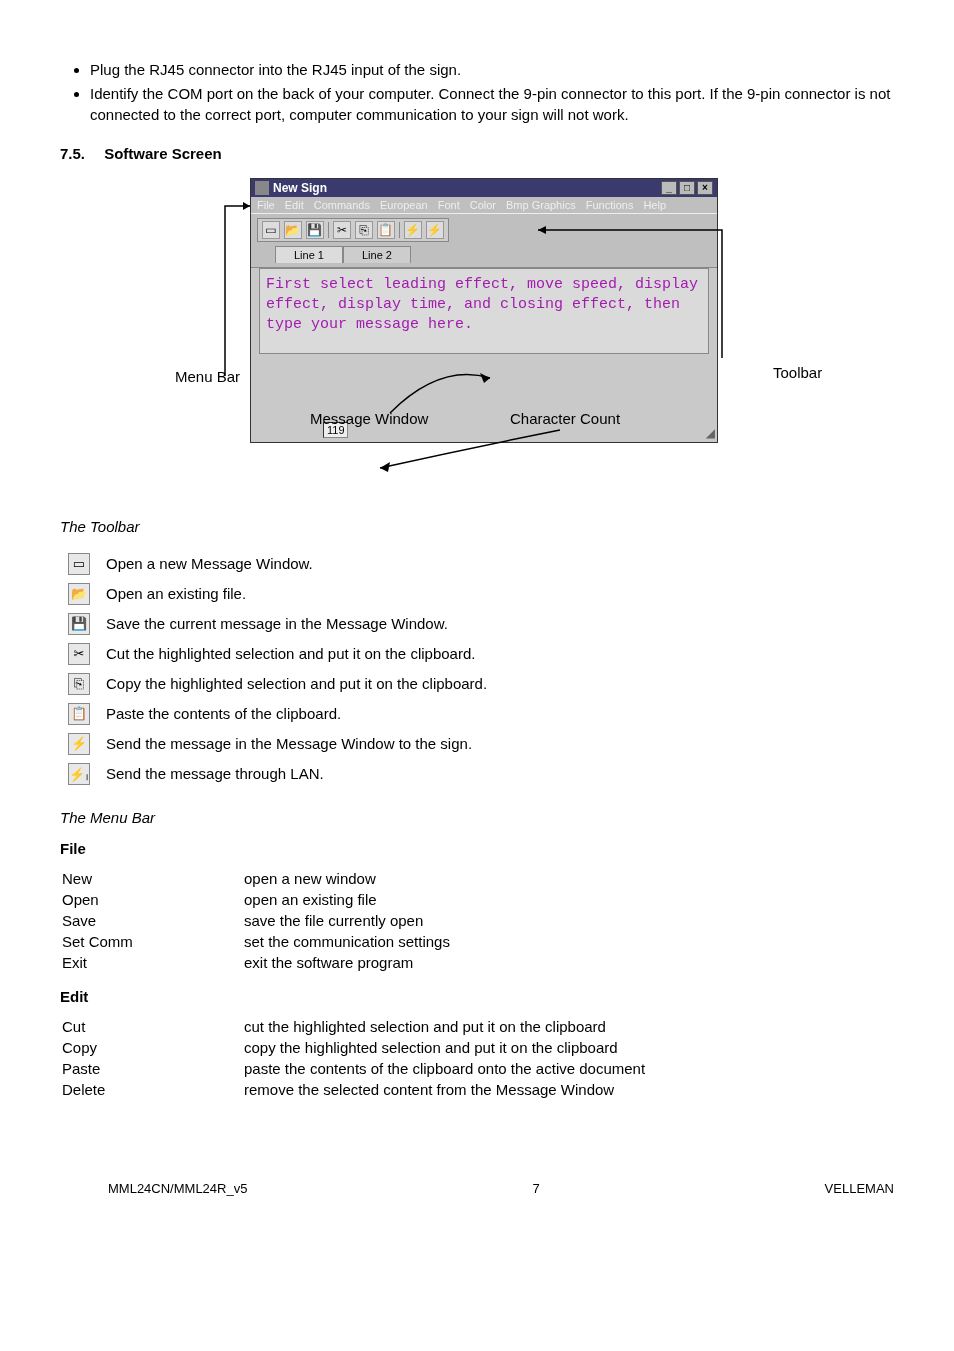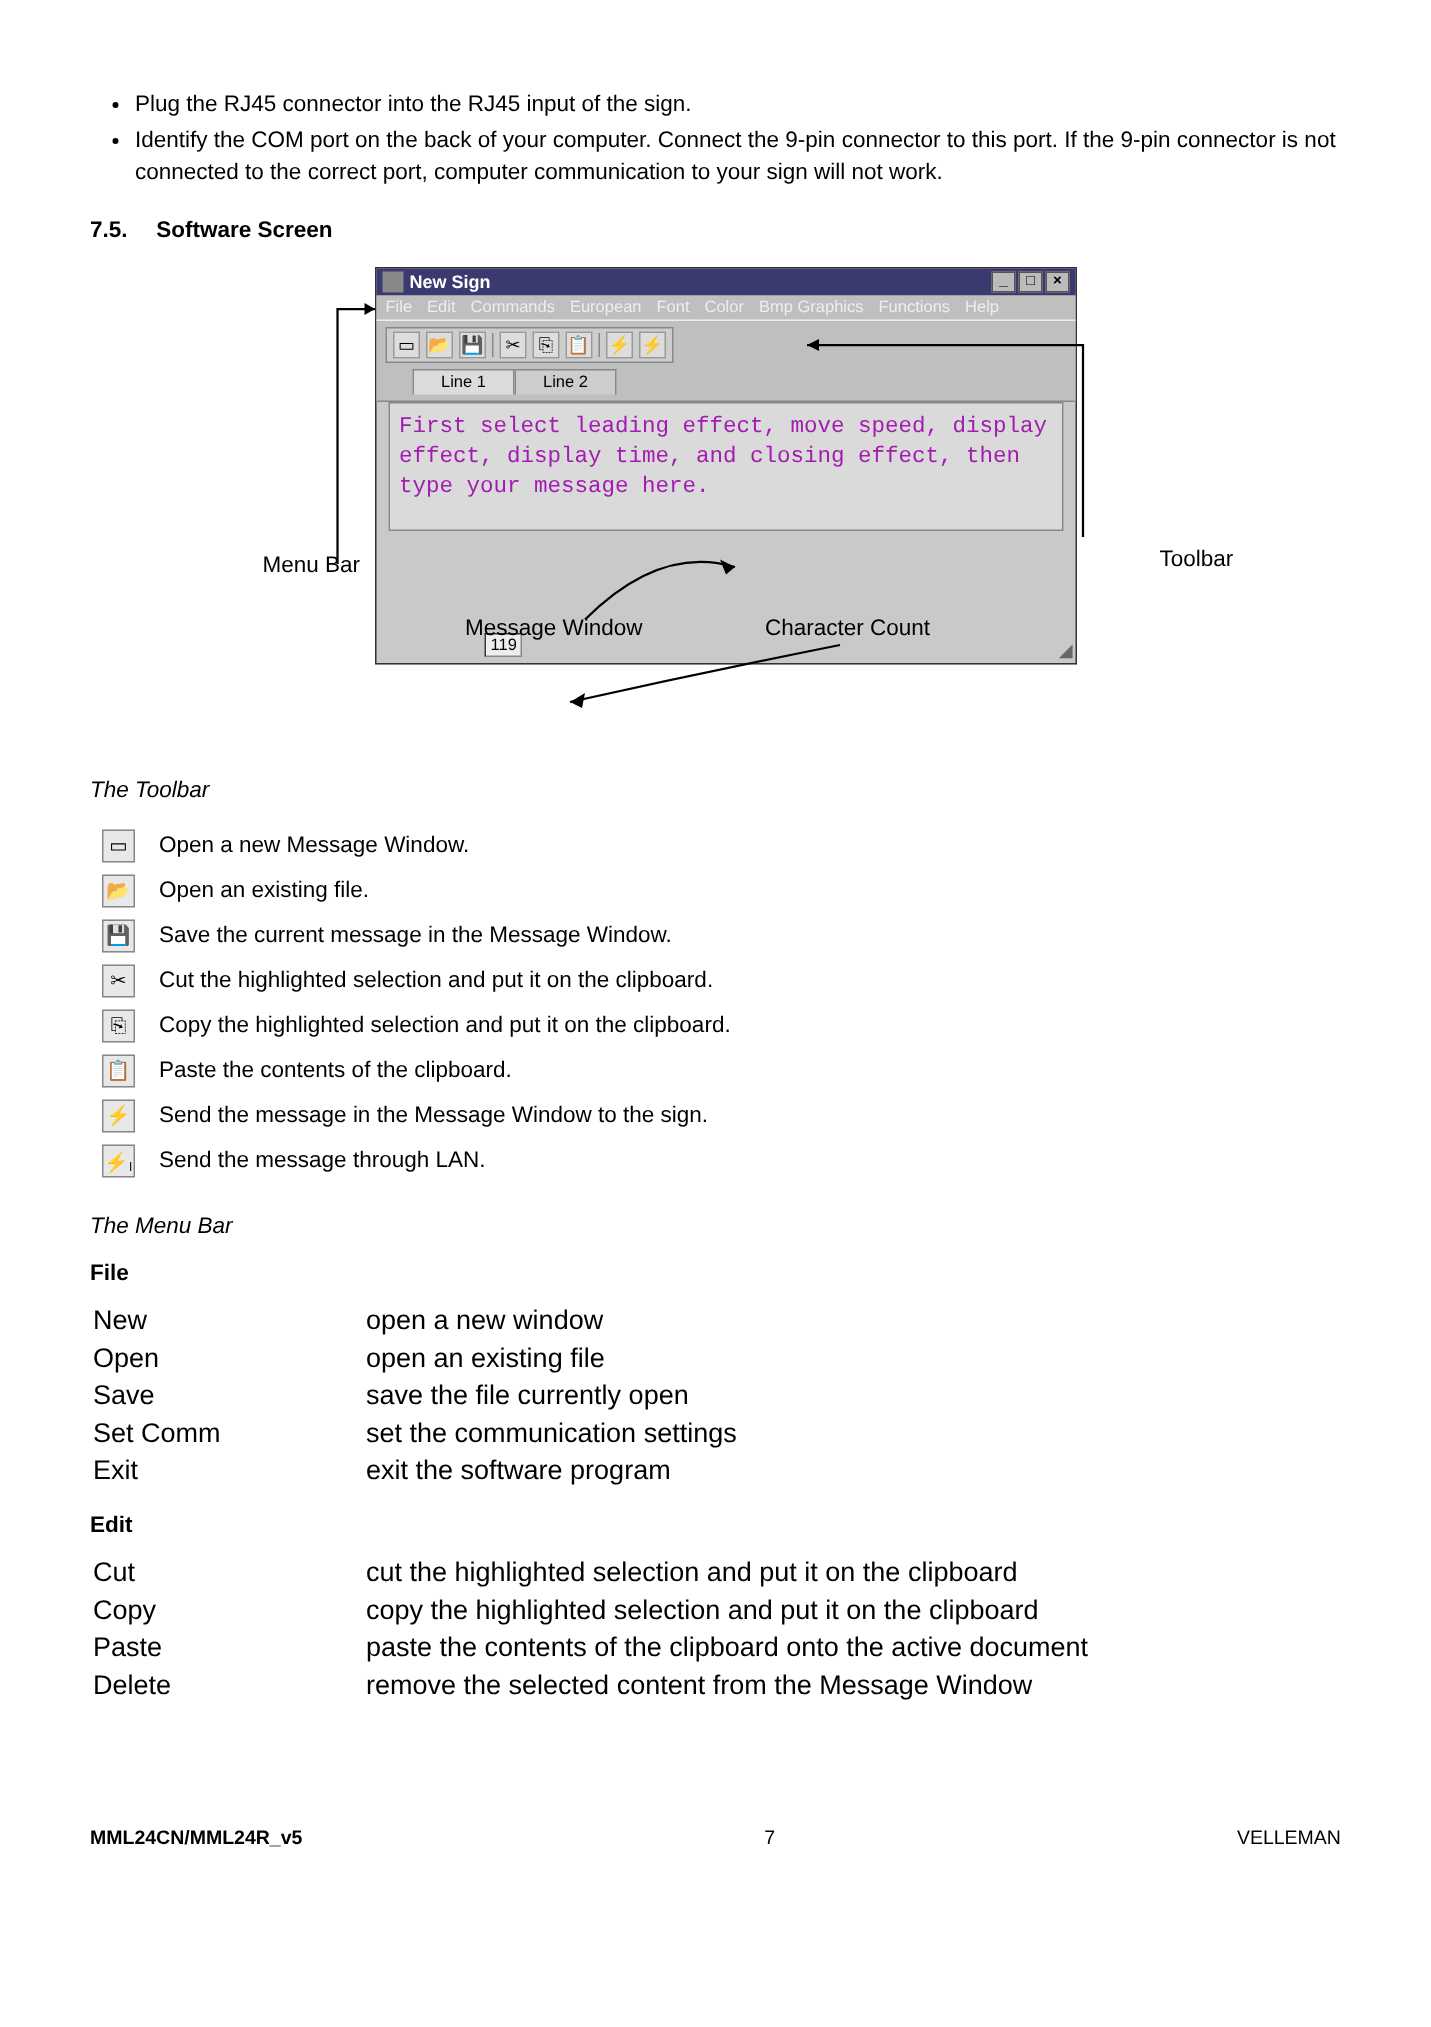--- a/index.html
+++ b/index.html
@@ -28,24 +28,24 @@
     .status-count { position: absolute; bottom: 4px; left: 72px; width: 25px; border: 1px inset #888; background: #eee; font-size: 11px; padding: 1px 3px; }
     .resize-grip { position: absolute; right: 2px; bottom: 2px; font-size: 12px; color: #666; }
     .callout { position: absolute; font-size: 15px; }
     .arrow-svg { position: absolute; }
     .italic-h { font-style: italic; margin: 20px 0 14px 0; }
     .toolbar-table { border-collapse: collapse; margin-bottom: 14px; }
     .toolbar-table td { padding: 4px 8px; vertical-align: middle; font-size: 15px; }
     .toolbar-table td.ic { width: 30px; text-align: center; }
     .icbox { width: 22px; height: 22px; display: inline-flex; align-items: center; justify-content: center; border: 1px solid #888; background: #e8e8e8; font-size: 13px; }
     .bold-h { font-weight: bold; margin: 14px 0 10px 0; }
-    .cmd-table td { padding: 1px 0; vertical-align: top; font-size: 18px; }
+    .cmd-table td { padding: 1px 0; vertical-align: top; font-size: 15px; }
     .cmd-table td.cmd { width: 180px; }
     .footer { display: flex; justify-content: space-between; margin-top: 80px; font-size: 13px; }
-    .footer .l { font-weight: bold; }
+    .footer .l { font-weight: normal; margin-left: 48px; }
   </style>
 </head>
 <body>
 
 <ul class="bullets">
   <li>Plug the RJ45 connector into the RJ45 input of the sign.</li>
   <li>Identify the COM port on the back of your computer. Connect the 9-pin connector to this port. If the 9-pin connector is not connected to the correct port, computer communication to your sign will not work.</li>
 </ul>
 
 <div class="section-no">

